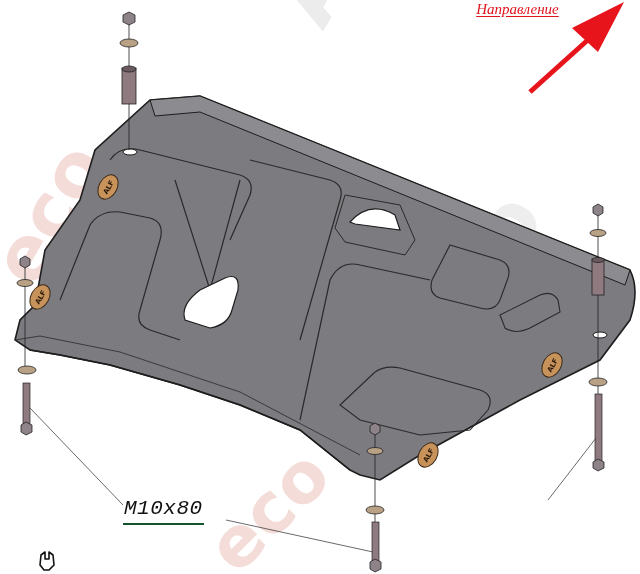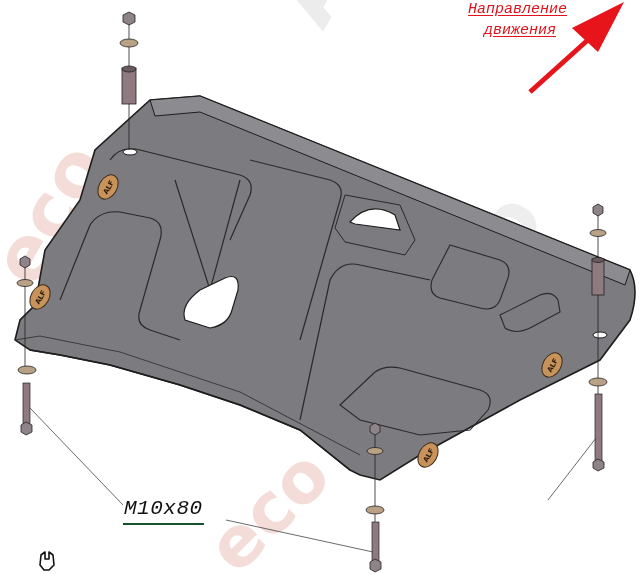--- a/index.html
+++ b/index.html
@@ -1,20 +1,20 @@
 <!DOCTYPE html>
 <html><head>
 <meta charset="utf-8">
 <style>
   html, body { margin: 0; padding: 0; background: #ffffff; }
   body { width: 640px; height: 574px; position: relative; overflow: hidden; font-family: "DejaVu Sans", sans-serif; }
   .stage { position: absolute; left: 0; top: 0; width: 640px; height: 574px; }
   .stage svg { position: absolute; left: 0; top: 0; }
   .direction-label {
-    position: absolute; color: #e0141c; font-family: Liberation Mono, monospace;
+    position: absolute; color: #e0141c; font-family: Liberation Serif, serif;
     font-style: italic; font-size: 15px; line-height: 19px; text-decoration: underline;
     text-underline-offset: 2px; text-align: center;
   }
   .dir-line1 { left: 455px; top: 0px; width: 125px; }
   .dir-line2 { left: 470px; top: 21px; width: 100px; }
   .bolt-label {
     position: absolute; font-family: Liberation Mono, monospace; font-style: italic;
     font-size: 21px; line-height: 26px; color: #111; letter-spacing: 0.5px;
     border-bottom: 2px solid #14532d; padding: 0 1px 1px 1px;
   }
@@ -130,16 +130,15 @@
       <line x1="530" y1="92" x2="590" y2="38" stroke="#e8141c" stroke-width="5"></line>
       <polygon points="624,2 572,28 598,52" fill="#e8141c"></polygon>
     </g>
 
     <g transform="translate(47,563)">
       <path d="M-6,-8 L-2,-11 L-2,-4 L2,-4 L2,-11 L6,-8 L7,2 L2,7 L-3,7 L-7,2 Z" fill="none" stroke="#111" stroke-width="1.6" stroke-linejoin="round"></path>
     </g>
   </svg>
 
   <div class="direction-label dir-line1">Направление</div>
-  <div class="direction-label dir-line2">движения</div>
 
   <div class="bolt-label label-m10x80">M10x80</div>
 </div>
 
 </body></html>

